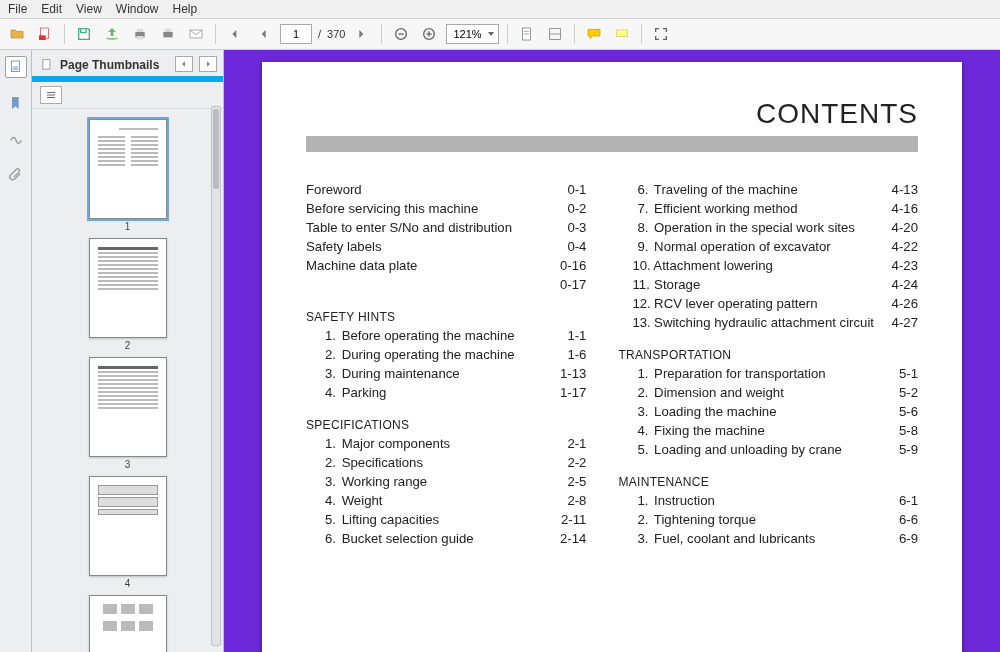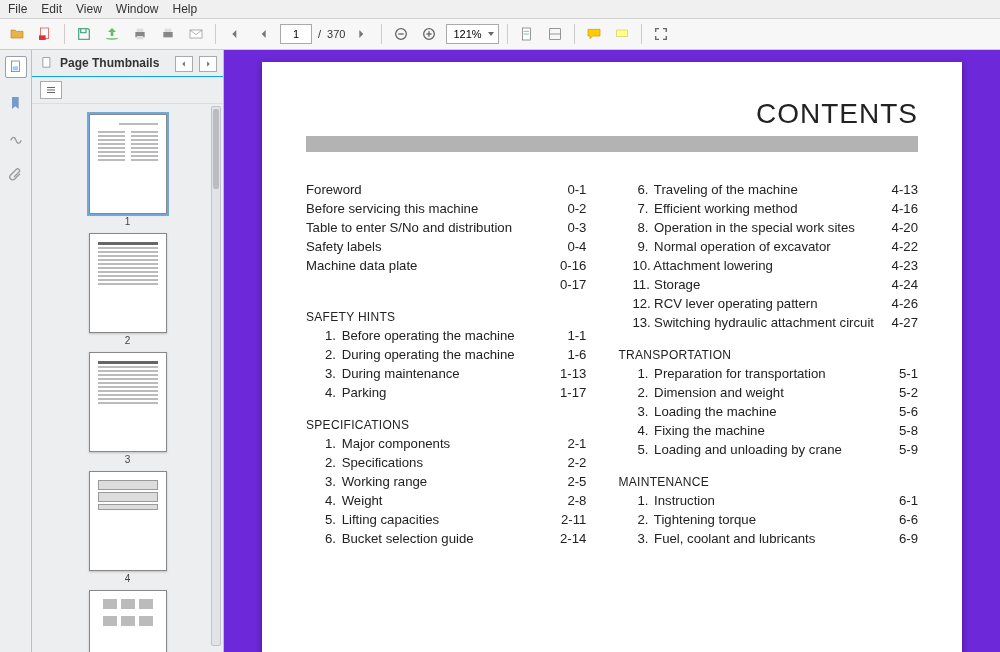--- a/index.html
+++ b/index.html
@@ -13,21 +13,21 @@
 .page-input { width: 32px; height: 20px; border: 1px solid #aaa; text-align: center; font-size: 11px; }
 .page-total { font-size: 11px; color: #333; }
 .zoom-box { height: 20px; border: 1px solid #aaa; padding: 0 16px 0 6px; font-size: 11px; display: flex; align-items: center; position: relative; background: #fff; }
 .zoom-box::after { content: ""; position: absolute; right: 4px; top: 7px; border-left: 3px solid transparent; border-right: 3px solid transparent; border-top: 4px solid #666; }
 .workspace { flex: 1; display: flex; min-height: 0; }
 .leftstrip { width: 32px; background: #eceef0; border-right: 1px solid #bcc0c4; display: flex; flex-direction: column; align-items: center; padding-top: 6px; gap: 14px; }
 .leftstrip .stripbtn { width: 22px; height: 22px; display: flex; align-items: center; justify-content: center; border-radius: 2px; cursor: pointer; }
 .leftstrip .stripbtn.active { background: #fff; border: 1px solid #9aa0a6; }
 .leftstrip svg { width: 16px; height: 16px; }
 .sidebar { width: 192px; background: #eceef0; border-right: 1px solid #bcc0c4; display: flex; flex-direction: column; position: relative; }
-.sidebar-header { display: flex; align-items: flex-start; gap: 6px; padding: 6px 6px 4px 8px; border-bottom: 1px solid #0ea5e9; font-weight: 600; font-size: 12px; color: #333; }
+.sidebar-header { display: flex; align-items: flex-end; gap: 6px; padding: 6px 6px 4px 8px; border-bottom: 6px solid #0ea5e9; font-weight: 600; font-size: 12px; color: #333; }
 .sidebar-header .spacer { flex: 1; }
 .sidebar-header .mini { width: 18px; height: 16px; display: flex; align-items: center; justify-content: center; border: 1px solid #aaa; background: #fff; cursor: pointer; }
 .sidebar-header .mini svg { width: 10px; height: 10px; }
 .sidebar-tools { display: flex; align-items: center; padding: 4px 8px; border-bottom: 1px solid #dbdde0; }
 .sidebar-tools .opts { width: 22px; height: 18px; border: 1px solid #aaa; background: #fff; display: flex; align-items: center; justify-content: center; cursor: pointer; }
 .thumbs { flex: 1; overflow: hidden; padding: 4px 0 0 0; text-align: center; }
 .thumb { margin: 6px auto 4px auto; }
 .thumb .page { width: 78px; height: 100px; background: #fff; border: 1px solid #888; box-shadow: 0 1px 2px rgba(0,0,0,.2); margin: 0 auto; padding: 6px; position: relative; }
 .thumb.selected .page { outline: 2px solid #6fa8dc; }
 .thumb .num { font-size: 10px; color: #444; margin-top: 2px; }

